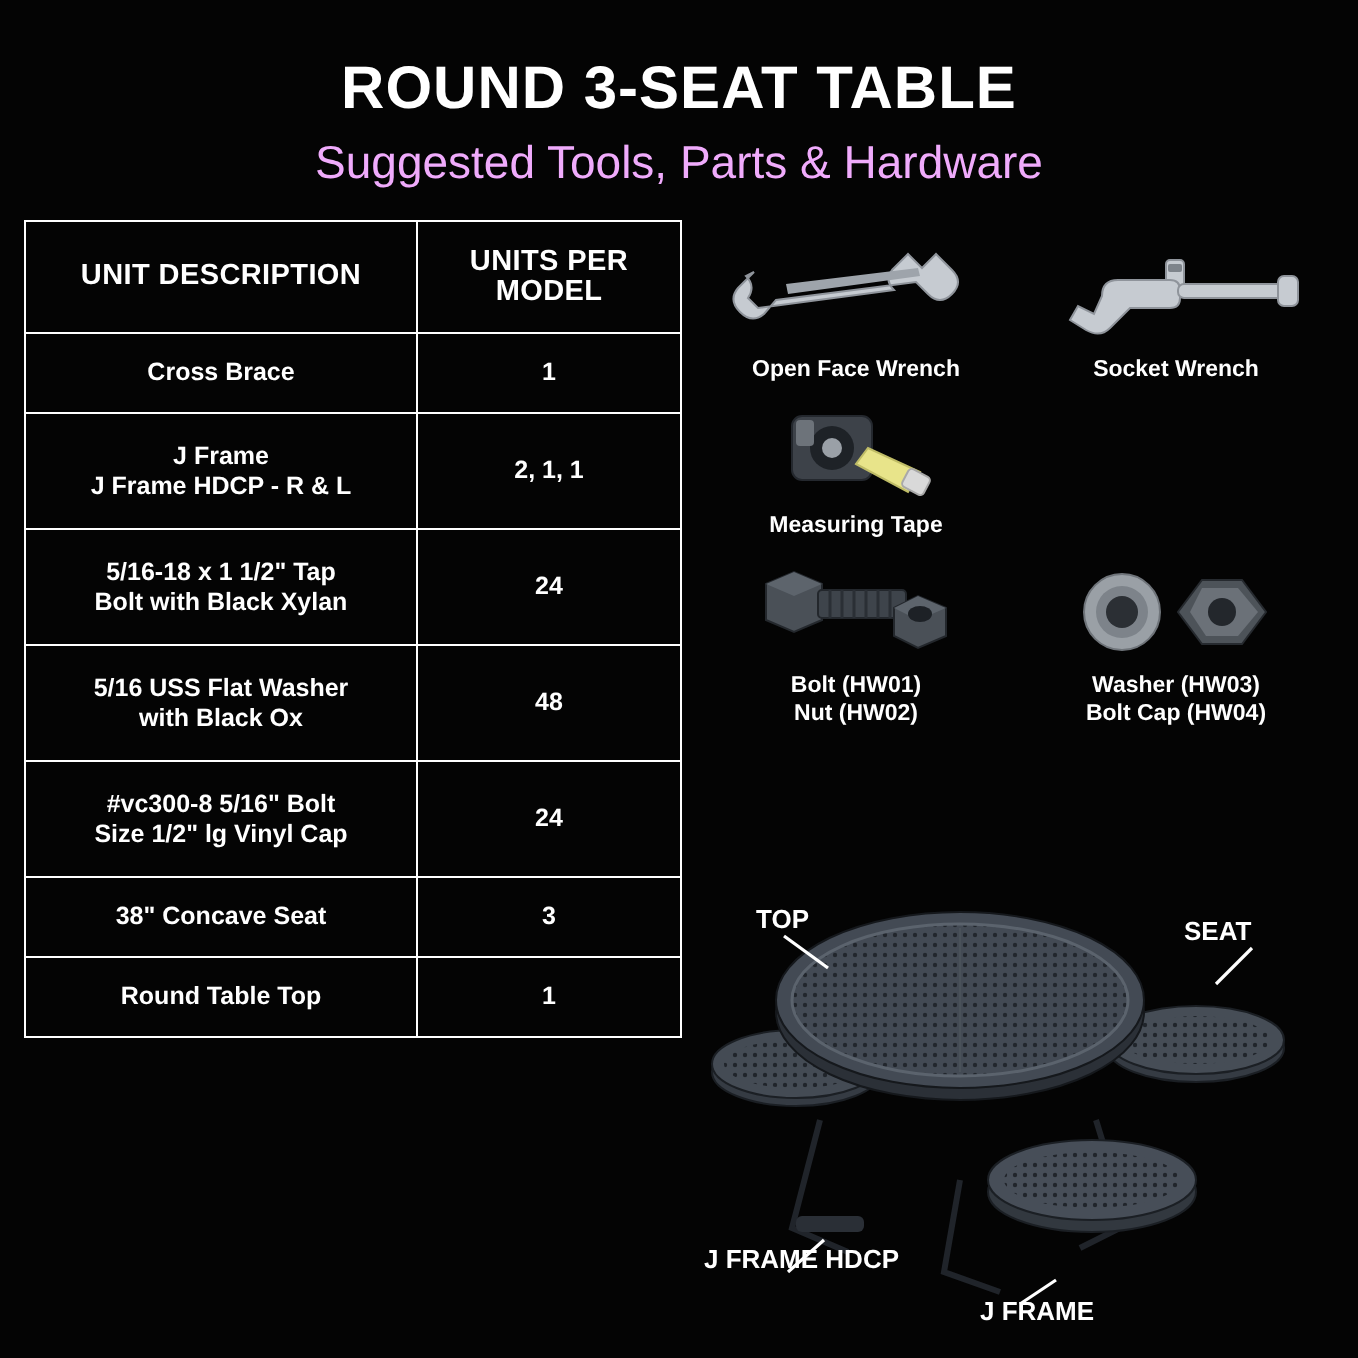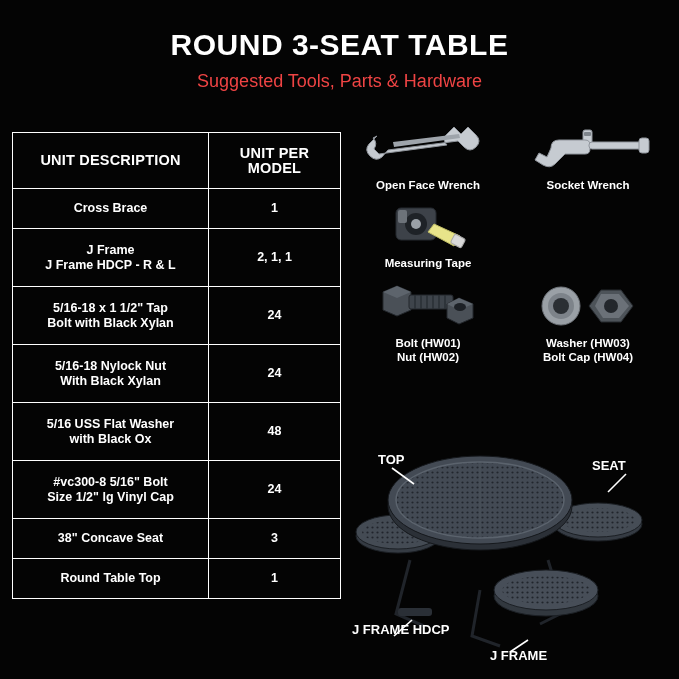--- a/index.html
+++ b/index.html
@@ -25,31 +25,31 @@
   }
   .title-main {
     font-size: 30px;
     font-weight: bold;
     letter-spacing: 0.5px;
     line-height: 34px;
     margin: 0;
     color: #ffffff;
   }
   .title-sub {
-    font-size: 18px;
+    font-size: 23px;
     font-weight: normal;
     line-height: 30px;
     margin: 4px 0 12px 0;
-    color: #ef4444;
+    color: #f0abfc;
   }
 
   
   .table-wrap {
     position: absolute;
-    left: 12px; top: 132px;
+    left: 12px; top: 110px;
     width: 328px;
   }
   table.spec {
     border-collapse: collapse;
     width: 328px;
     table-layout: fixed;
   }
   table.spec td, table.spec th {
     border: 1px solid #ffffff;
     text-align: center;
@@ -134,21 +134,21 @@
   <div class="table-wrap">
     <table class="spec">
       <colgroup>
         <col class="col-desc">
           <col class="col-units">
       </colgroup>
       <thead>
         <tr>
           <th>UNIT DESCRIPTION</th>
           <th>
-            <span class="cellline">UNIT PER</span>
+            <span class="cellline">UNITS PER</span>
             <span class="cellline">MODEL</span>
           </th>
         </tr>
       </thead>
       <tbody>
         <tr class="r-short">
           <td>
             <span class="cellline">Cross Brace</span>
           </td>
           <td>1</td>
@@ -157,27 +157,20 @@
           <td>
             <span class="cellline">J Frame</span>
             <span class="cellline">J Frame HDCP - R &amp; L</span>
           </td>
           <td>2, 1, 1</td>
         </tr>
         <tr class="r-tall">
           <td>
             <span class="cellline">5/16-18 x 1 1/2" Tap</span>
             <span class="cellline">Bolt with Black Xylan</span>
-          </td>
-          <td>24</td>
-        </tr>
-        <tr class="r-tall">
-          <td>
-            <span class="cellline">5/16-18 Nylock Nut</span>
-            <span class="cellline">With Black Xylan</span>
           </td>
           <td>24</td>
         </tr>
         <tr class="r-tall">
           <td>
             <span class="cellline">5/16 USS Flat Washer</span>
             <span class="cellline">with Black Ox</span>
           </td>
           <td>48</td>
         </tr>

